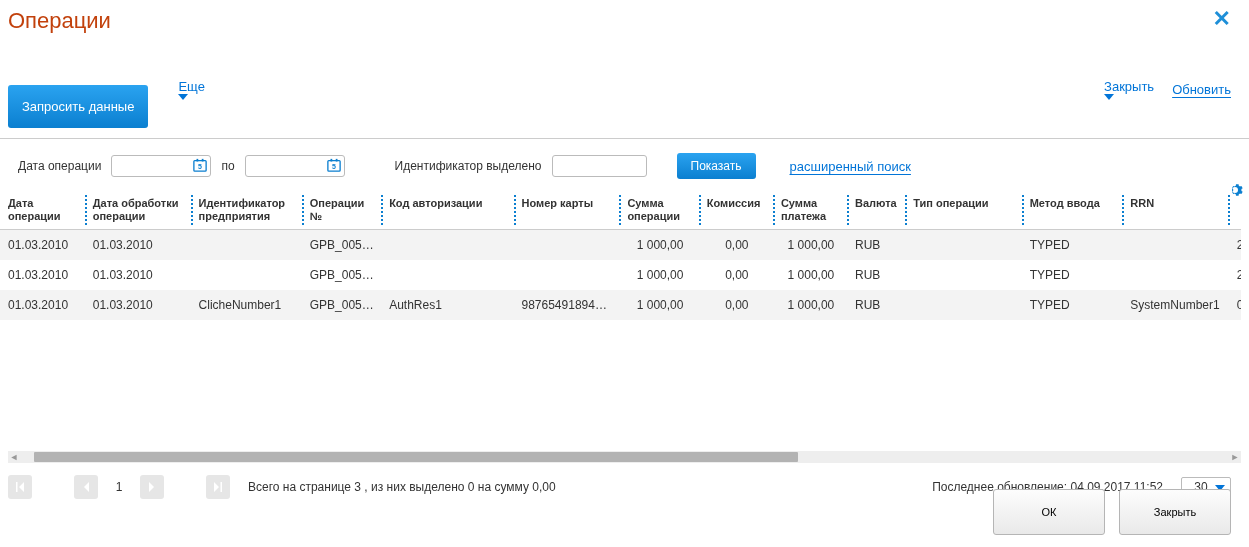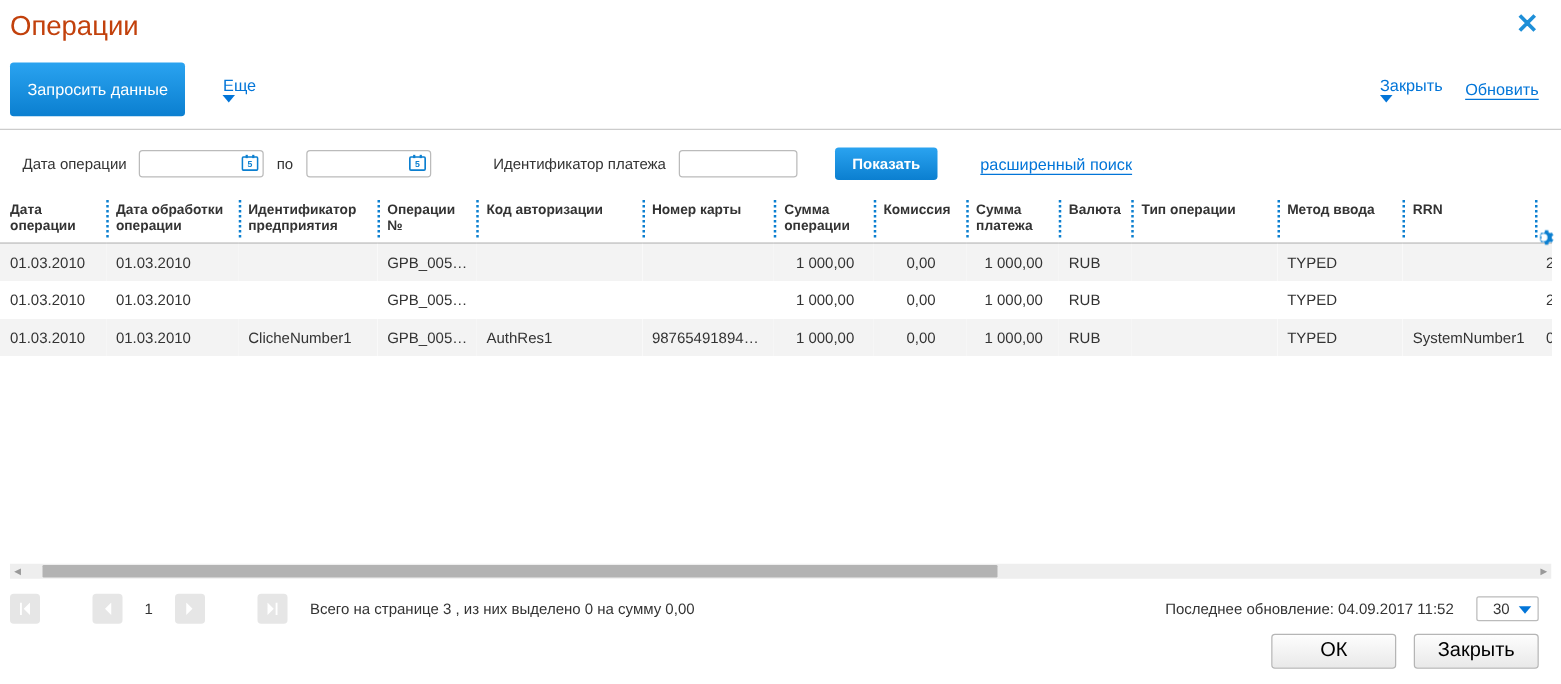--- a/index.html
+++ b/index.html
@@ -42,20 +42,21 @@
   .toolbar-left { display: flex; align-items: center; gap: 30px; }
   .toolbar-right { display: flex; align-items: center; gap: 18px; }
   .btn-primary {
     background: linear-gradient(#2aa3f0, #0b7fd0);
     color: #fff;
     border: none;
     border-radius: 3px;
     padding: 14px 14px;
     font-size: 13px;
     cursor: pointer;
+    margin-top: 35px;
   }
   .link-action {
     color: #0275d8;
     cursor: pointer;
     display: inline-flex;
     gap: 0;
     font-size: 13px;
     flex-direction: column;
   }
   .link-action.underline { text-decoration: underline; text-underline-offset: 3px; }
@@ -102,21 +103,20 @@
     font-size: 12px;
   }
   .btn-show {
     background: linear-gradient(#2aa3f0, #0b7fd0);
     color: #fff;
     border: none;
     border-radius: 3px;
     padding: 6px 14px;
     font-size: 12px;
     cursor: pointer;
-    font-weight: bold;
   }
   .adv-search {
     color: #0275d8;
     text-decoration: underline;
     text-underline-offset: 3px;
     cursor: pointer;
     font-size: 13px;
   }
   .grid-wrap {
     overflow-x: auto;
@@ -210,23 +210,23 @@
     position: absolute;
     right: 18px;
     bottom: 12px;
     display: flex;
     gap: 14px;
   }
   .btn-gray {
     background: linear-gradient(#fdfdfd, #e9e9e9);
     border: 1px solid #b5b5b5;
     border-radius: 3px;
-    padding: 4px 0;
-    width: 100px;
-    font-size: 16px;
+    padding: 16px 0;
+    width: 112px;
+    font-size: 11px;
     cursor: pointer;
     text-align: center;
   }
   .hscroll {
     position: absolute;
     left: 8px;
     right: 8px;
     bottom: 84px;
     height: 12px;
     background: #eee;
@@ -290,21 +290,21 @@
   <span class="date-input">
     <input type="text" value="" style="">
     <svg class="cal-icon" viewBox="0 0 16 16">
         <rect x="1" y="3" width="14" height="12" rx="1" fill="none" stroke="#0b7fd0" stroke-width="1.5"></rect>
         <rect x="4" y="1" width="2" height="3" fill="#0b7fd0"></rect>
         <rect x="10" y="1" width="2" height="3" fill="#0b7fd0"></rect>
         <text x="8" y="12" font-size="8" text-anchor="middle" fill="#0b7fd0" font-family="Arial" font-weight="bold">5</text>
       </svg>
   </span>
   <span style="width:30px"></span>
-  <label>Идентификатор платежа</label>
+  <label>Идентификатор выделено</label>
   <input class="text-input" type="text" value="" style="">
   <span style="width:10px"></span>
   <button class="btn-show">Показать</button>
   <span style="width:14px"></span>
   <span class="adv-search">расширенный поиск</span>
 </div>
 
 <div class="grid-wrap">
   <table class="grid">
     <colgroup>

